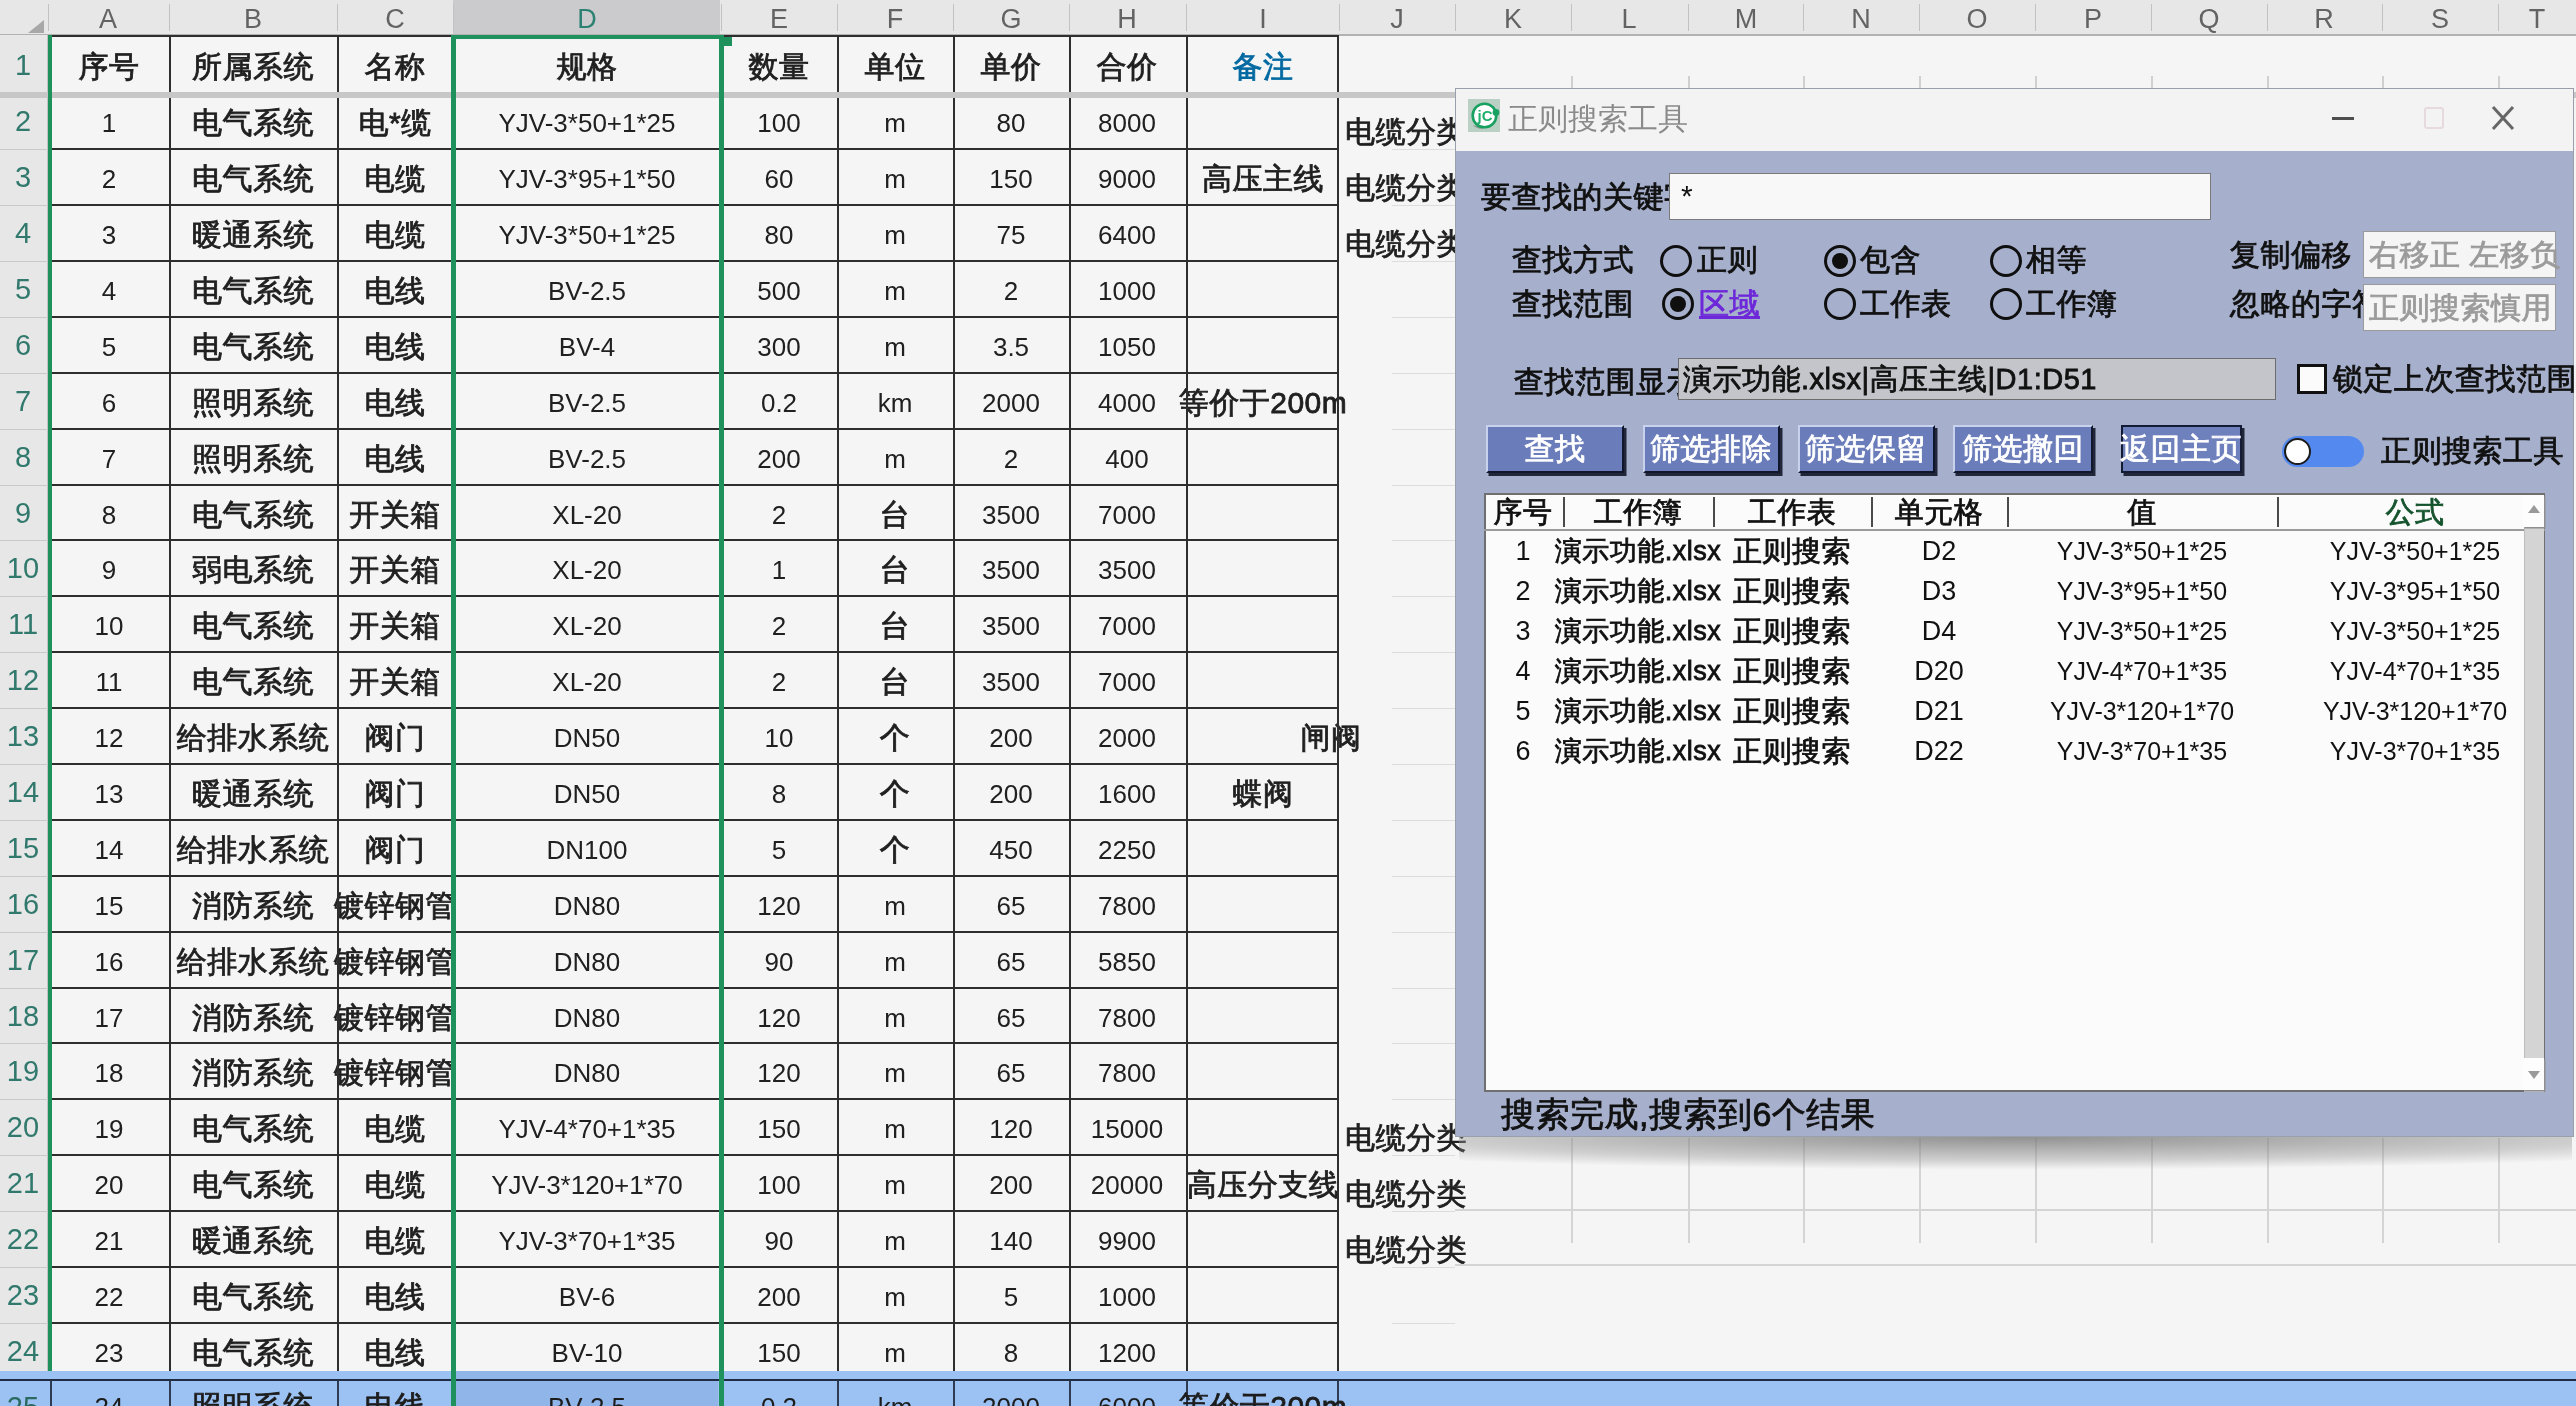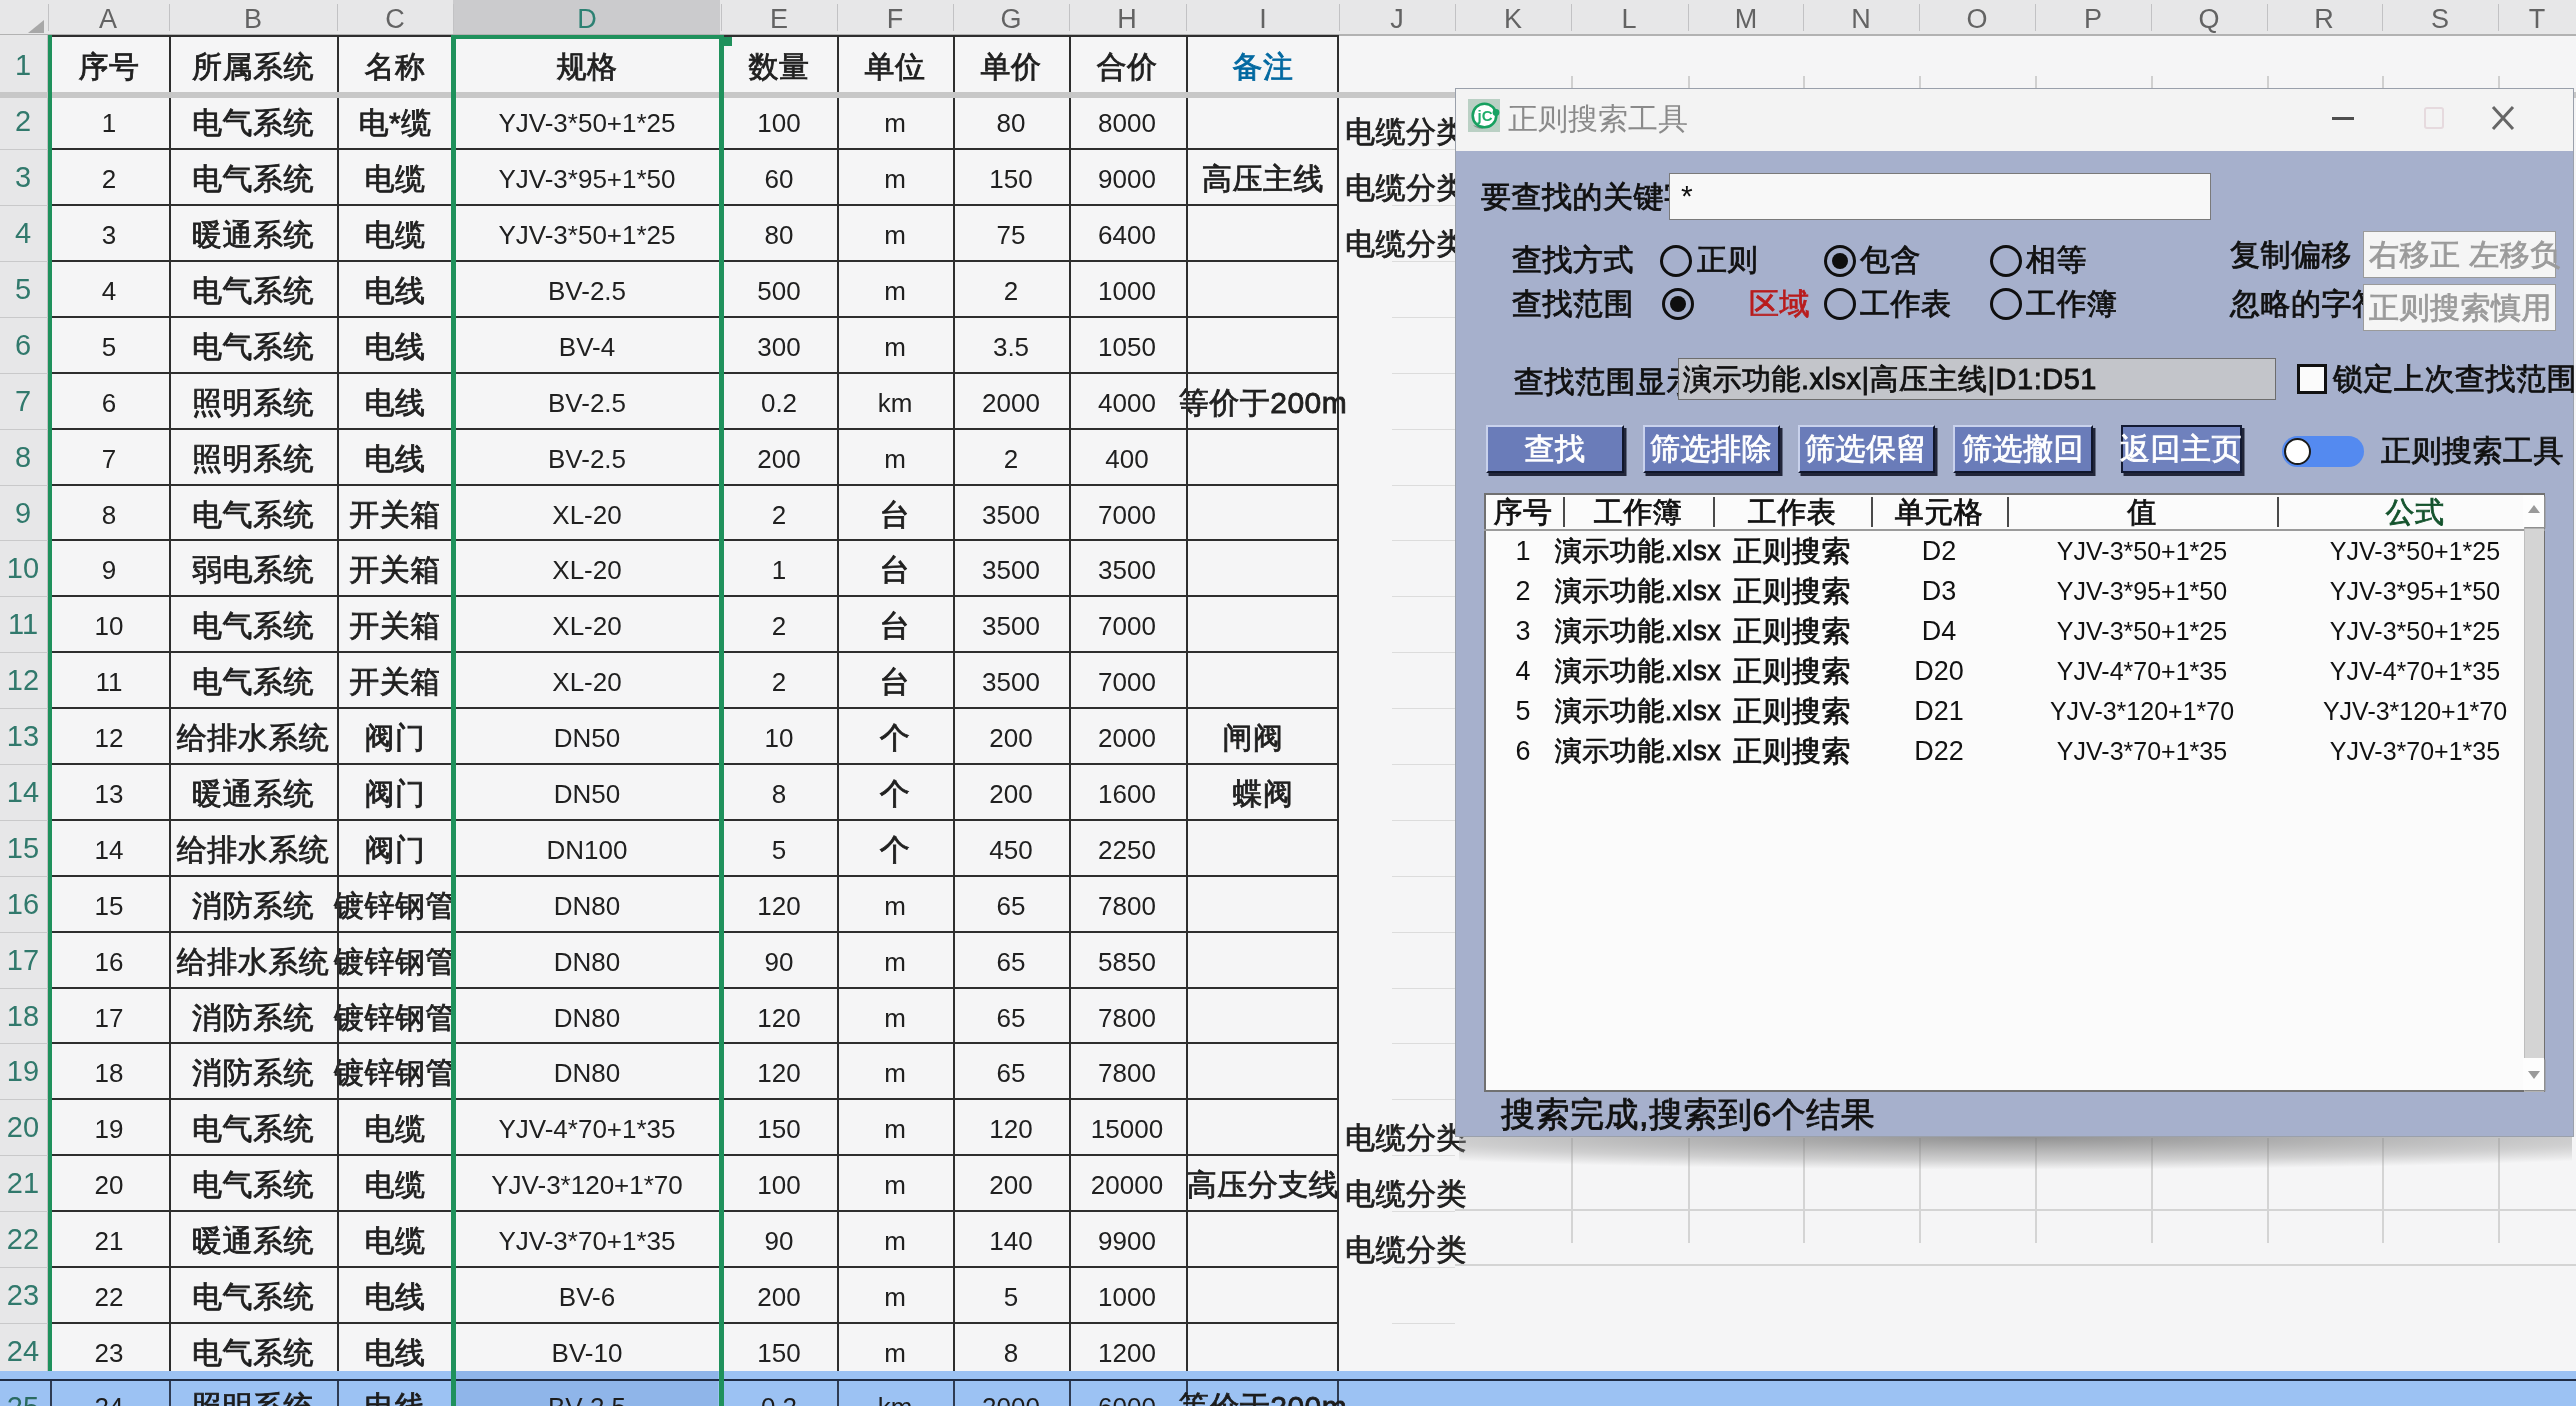--- a/index.html
+++ b/index.html
@@ -201,21 +201,21 @@
 <div class="t " style="left:1011px;top:682px;font-size:26px;color:#202020;">3500</div>
 <div class="t " style="left:1127px;top:682px;font-size:26px;color:#202020;">7000</div>
 <div class="t " style="left:109px;top:738px;font-size:26px;color:#202020;">12</div>
 <div class="t cjk" style="left:253px;top:738px;font-size:30px;color:#202020;">给排水系统</div>
 <div class="t cjk" style="left:395px;top:738px;font-size:30px;color:#202020;">阀门</div>
 <div class="t " style="left:587px;top:738px;font-size:26px;color:#202020;">DN50</div>
 <div class="t " style="left:779px;top:738px;font-size:26px;color:#202020;">10</div>
 <div class="t cjk" style="left:895px;top:738px;font-size:30px;color:#202020;">个</div>
 <div class="t " style="left:1011px;top:738px;font-size:26px;color:#202020;">200</div>
 <div class="t " style="left:1127px;top:738px;font-size:26px;color:#202020;">2000</div>
-<div class="t cjk" style="left:1253px;top:738px;font-size:30px;color:#202020;">闸阀</div>
+<div class="t cjk" style="left:1331px;top:738px;font-size:30px;color:#202020;">闸阀</div>
 <div class="t " style="left:109px;top:794px;font-size:26px;color:#202020;">13</div>
 <div class="t cjk" style="left:253px;top:794px;font-size:30px;color:#202020;">暖通系统</div>
 <div class="t cjk" style="left:395px;top:794px;font-size:30px;color:#202020;">阀门</div>
 <div class="t " style="left:587px;top:794px;font-size:26px;color:#202020;">DN50</div>
 <div class="t " style="left:779px;top:794px;font-size:26px;color:#202020;">8</div>
 <div class="t cjk" style="left:895px;top:794px;font-size:30px;color:#202020;">个</div>
 <div class="t " style="left:1011px;top:794px;font-size:26px;color:#202020;">200</div>
 <div class="t " style="left:1127px;top:794px;font-size:26px;color:#202020;">1600</div>
 <div class="t cjk" style="left:1263px;top:794px;font-size:30px;color:#202020;">蝶阀</div>
 <div class="t " style="left:109px;top:850px;font-size:26px;color:#202020;">14</div>
@@ -432,21 +432,21 @@
 <div style="position:absolute;left:1660px;top:245px;width:32px;height:32px;border:3px solid #0f0f0f;border-radius:50%;"></div>
 <div class="lt cjk" style="left:1697px;top:260px;font-size:30px;color:#111;">正则</div>
 <div style="position:absolute;left:1824px;top:245px;width:32px;height:32px;border:3px solid #0f0f0f;border-radius:50%;"></div>
 <div style="position:absolute;left:1832px;top:253px;width:16px;height:16px;background:#0f0f0f;border-radius:50%;"></div>
 <div class="lt cjk" style="left:1860px;top:260px;font-size:30px;color:#111;">包含</div>
 <div style="position:absolute;left:1990px;top:245px;width:32px;height:32px;border:3px solid #0f0f0f;border-radius:50%;"></div>
 <div class="lt cjk" style="left:2026px;top:260px;font-size:30px;color:#111;">相等</div>
 <div class="lt cjk" style="left:1512px;top:304px;font-size:30px;color:#111;">查找范围</div>
 <div style="position:absolute;left:1662px;top:288px;width:32px;height:32px;border:3px solid #0f0f0f;border-radius:50%;"></div>
 <div style="position:absolute;left:1670px;top:296px;width:16px;height:16px;background:#0f0f0f;border-radius:50%;"></div>
-<div class="lt cjk" style="left:1749px;top:304px;font-size:30px;color:#b91c1c;">区域</div>
+<div class="lt cjk" style="left:1699px;top:304px;font-size:30px;color:#6d28d9;text-decoration:underline;">区域</div>
 <div style="position:absolute;left:1824px;top:288px;width:32px;height:32px;border:3px solid #0f0f0f;border-radius:50%;"></div>
 <div class="lt cjk" style="left:1860px;top:304px;font-size:30px;color:#111;">工作表</div>
 <div style="position:absolute;left:1990px;top:288px;width:32px;height:32px;border:3px solid #0f0f0f;border-radius:50%;"></div>
 <div class="lt cjk" style="left:2026px;top:304px;font-size:30px;color:#111;">工作簿</div>
 <div class="lt cjk" style="left:2230px;top:255px;font-size:30px;color:#111;">复制偏移</div>
 <div class="lt cjk" style="left:2230px;top:304px;font-size:30px;color:#111;">忽略的字符</div>
 <div style="position:absolute;left:2363px;top:231px;width:193px;height:47px;background:#f5f5f5;border:1px solid #9a9a9a;"></div>
 <div class="lt cjk" style="left:2369px;top:255px;font-size:30px;color:#9b9b9b;">右移正 左移负</div>
 <div style="position:absolute;left:2363px;top:284px;width:193px;height:47px;background:#f5f5f5;border:1px solid #9a9a9a;"></div>
 <div class="lt cjk" style="left:2369px;top:308px;font-size:30px;color:#9b9b9b;">正则搜索慎用</div>

